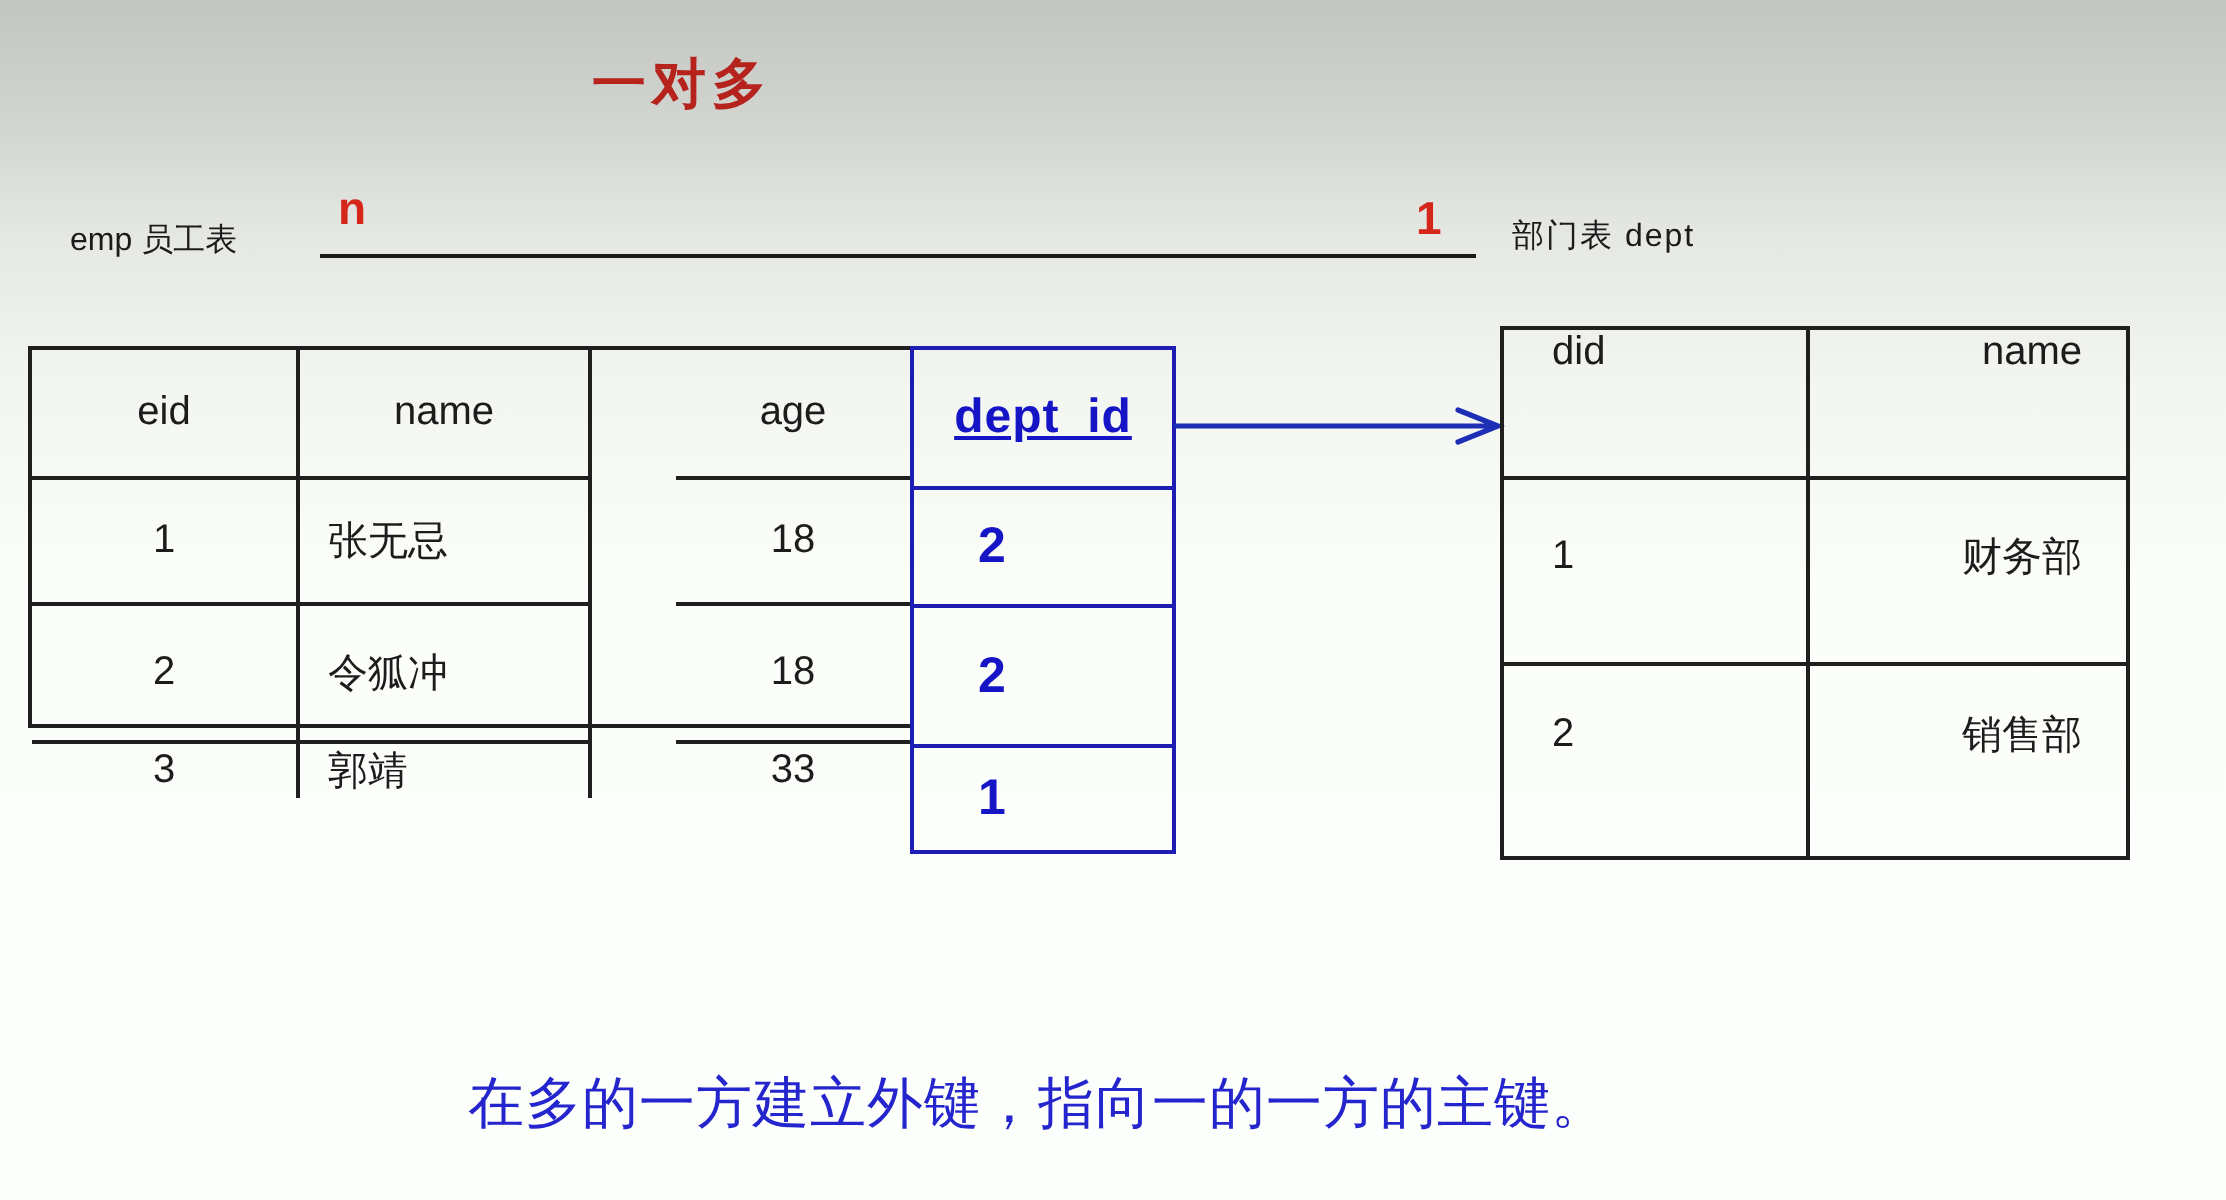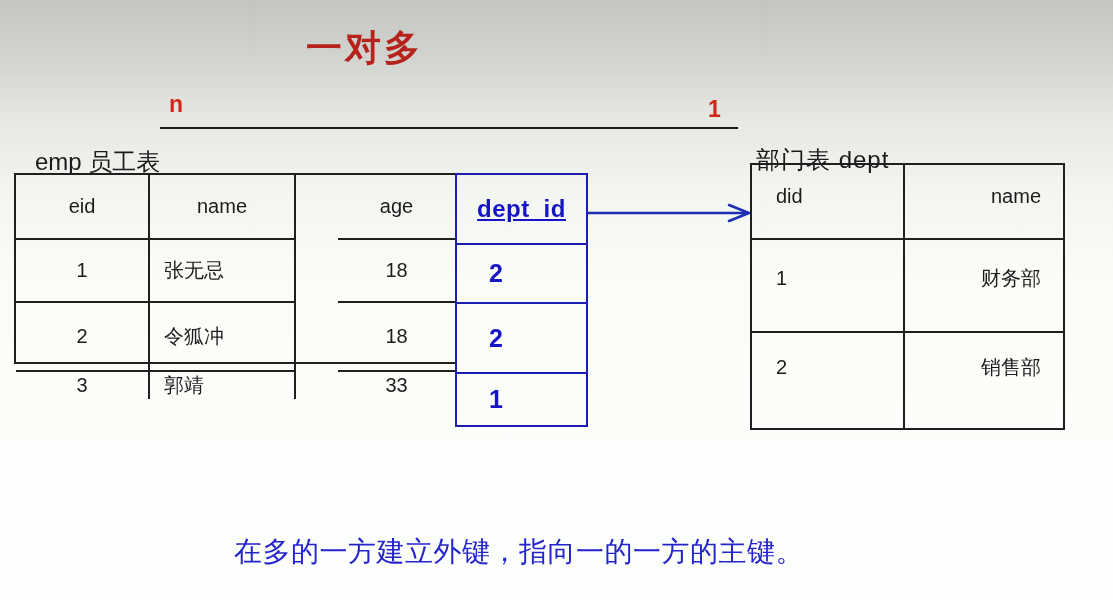--- a/index.html
+++ b/index.html
@@ -7,23 +7,23 @@
     width:1113px;height:600px;
     font-family:"Liberation Sans","DejaVu Sans",sans-serif;
     overflow:hidden;
   }
   .stage{
     position:relative;width:1113px;height:600px;
     background:linear-gradient(180deg,#c3c5c1 0%,#d2d4d0 10%,#e6e8e4 20%,#f3f5f1 32%,#fbfdf9 48%,#fdfffd 100%);
   }
   .abs{position:absolute;}
   .title{
-    left:306px;top:24px;font-size:36px;font-weight:bold;color:#b5231c;letter-spacing:3px;
+    left:296px;top:24px;font-size:27px;font-weight:bold;color:#b5231c;letter-spacing:3px;
   }
-  .rel-label{font-size:24px;color:#1b1b1b;margin-top:36px;}
+  .rel-label{font-size:16px;color:#1b1b1b;}
   .lbl-emp{left:35px;top:110px;}
   .lbl-dept{left:756px;top:108px;letter-spacing:1px;}
   .rel-line{left:160px;top:127px;width:578px;height:2px;background:#1a1a1a;}
   .card{font-size:23px;font-weight:bold;color:#d4261a;}
   .card-n{left:169px;top:91px;}
   .card-1{left:708px;top:96px;}
 
   
   .emp-table{
     left:14px;top:173px;width:443px;height:191px;
@@ -67,21 +67,21 @@
   }
   .dcell{
     display:flex;font-size:20px;color:#1c1c1c;
     border-right:2px solid #1f1f1f;border-bottom:2px solid #1f1f1f;
     box-sizing:border-box;align-items:center;
   }
   .dcell.last-col{border-right:none;}
   .dcell.last-row{border-bottom:none;}
   .dcell.d-left{justify-content:flex-start;padding-left:24px;}
   .dcell.d-right{justify-content:flex-end;padding-right:22px;}
-  .dcell.d-head{align-items:flex-start;padding-top:20px;}
+  .dcell.d-head{align-items:flex-start;}
   .dcell.up7{padding-bottom:14px;}
   .dcell.up13{padding-bottom:26px;}
 
   .fk-arrow{left:586px;top:201px;}
 
   .caption{
     left:234px;top:533px;font-size:28px;color:#2525cd;letter-spacing:0.5px;
   }
 </style>
 </head>

